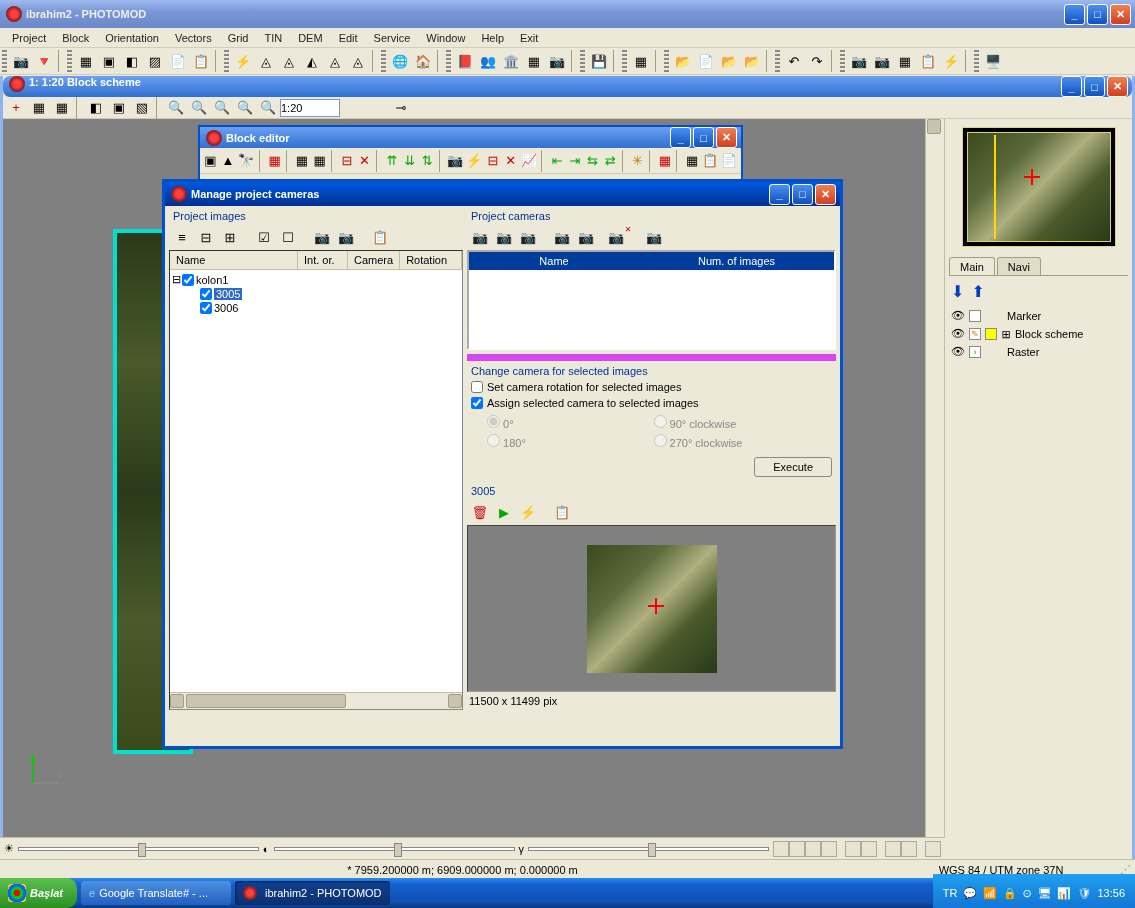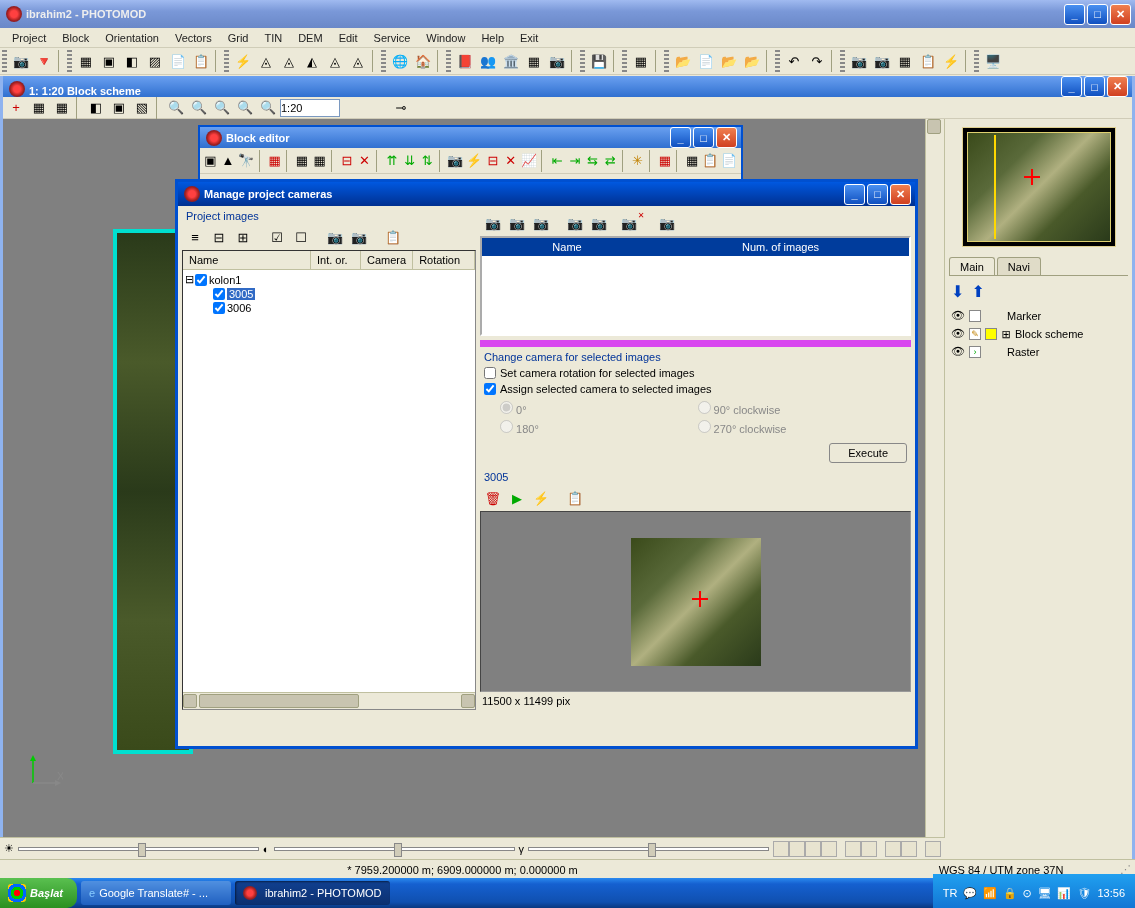--- a/index.html
+++ b/index.html
@@ -20,21 +20,21 @@
   .menubar span { padding: 2px 8px; color: #222; }
 
   
   .toolbar-row { height: 27px; background: #ece9d8; display: flex; align-items: center; padding: 1px 2px; gap: 1px; border-bottom:1px solid #d0ccb8; }
   .tb-btn { width: 22px; height: 22px; border: 1px solid transparent; display: flex; align-items: center; justify-content: center; font-size: 13px; }
   .tb-sep { width: 6px; height: 22px; border-left: 1px solid #a0a080; margin: 0 2px; }
   .tb-grip { width: 5px; height: 22px; background: repeating-linear-gradient(to bottom, #888 0 2px, transparent 2px 4px); margin-right:2px; }
 
   
   .block-scheme-win { position: absolute; left: 0; top: 76px; width: 1135px; height: 800px; border: 3px solid #8fb3ef; border-top:none; background: #ece9d8; }
-  .bs-title { height: 21px; background: linear-gradient(to bottom, #6aa0f0, #3070d0); display: flex; align-items: flex-end; padding: 0 4px 0 6px; color: #fff; font-weight: bold; font-size: 12px; }
+  .bs-title { height: 21px; background: linear-gradient(to bottom, #6aa0f0, #3070d0); display: flex; align-items: flex-start; padding: 0 4px 0 6px; color: #fff; font-weight: bold; font-size: 12px; border-radius: 7px; }
   .bs-body { display: flex; height: calc(100% - 43px); }
   .bs-canvas { flex: 1; background: #808080; position: relative; overflow: hidden; border-right:2px solid #ece9d8; }
   .bs-scroll-v { position: absolute; right: 0; top: 0; bottom: 0; width: 17px; background: #ece9d8; border-left: 1px solid #c0c0a0; }
   .bs-scroll-h { height: 17px; background: #ece9d8; border-top: 1px solid #c0c0a0; position: relative; }
   .bs-scroll-thumb { position:absolute; background: #c8c4b0; border:1px solid #a0a080; border-radius:2px;}
   .bs-side { width: 188px; background: #ece9d8; display: flex; flex-direction: column; border-left:1px solid #c0c0a0; }
   .bs-satellite { width: 154px; height: 120px; margin: 8px auto 6px; border: 1px solid #dfd090; padding:4px; background:#000; position:relative; }
   .tabs { display: flex; border-bottom: 1px solid #a0a080; margin: 4px 4px 0; }
   .tab { padding: 3px 10px 2px; border: 1px solid #a0a080; border-bottom: none; background: #ece9d8; margin-right: 2px; border-radius:3px 3px 0 0;}
   .tab.inactive { background: #e0dcc8; }
@@ -44,21 +44,21 @@
   .eye { width:14px; height:14px; display:inline-block; }
 
   
   .aerial-strip { position: absolute; left: 110px; top: 110px; width: 80px; height: 525px; border: 4px solid #00e0d0; background: linear-gradient(to bottom, #2a3a1a, #4a5a2a, #2a3a1a, #4a5a2a, #3a4a1a); }
 
   
   .block-editor { position: absolute; left: 198px; top: 125px; width: 545px; height: 60px; border: 2px solid #0050d0; background: #ece9d8; }
   .be-title { height: 21px; background: linear-gradient(to bottom, #6aa0f0, #3070d0); display: flex; align-items: center; padding: 0 4px 0 6px; color: #fff; font-weight: bold; font-size: 12px; }
 
   
-  .mpc-dialog { position: absolute; left: 175px; top: 179px; width: 743px; height: 570px; border: 3px solid #0050d0; background: #ece9d8; z-index: 100; }
+  .mpc-dialog { position: absolute; left: 162px; top: 179px; width: 681px; height: 570px; border: 3px solid #0050d0; background: #ece9d8; z-index: 100; }
   .mpc-title { height: 24px; background: linear-gradient(to bottom, #0058e0, #0048c0 40%, #003090); display: flex; align-items: center; padding: 0 4px 0 6px; color: #fff; font-weight: bold; font-size: 13px; }
   .mpc-body { display: flex; height: calc(100% - 56px); padding:4px; gap:4px;}
   .mpc-left { width: 294px; display: flex; flex-direction: column; }
   .mpc-right { flex: 1; display: flex; flex-direction: column; gap: 4px; }
 
   .fieldset-label { color: #003399; font-size: 11px; padding: 0 0 2px 4px; font-weight:normal; }
 
   .img-toolbar { display: flex; gap: 2px; padding: 2px; }
 
   .img-tree { flex: 1; border: 1px inset #888; background: #fff; overflow: hidden; display: flex; flex-direction: column; }
@@ -421,20 +421,21 @@
         </div>
         <div class="tree-scroll-h">
           <div class="bs-scroll-thumb" style="left:0;top:1px;bottom:1px;width:14px"></div>
           <div class="bs-scroll-thumb" style="left:16px;top:1px;bottom:1px;width:160px"></div>
           <div class="bs-scroll-thumb" style="right:0;top:1px;bottom:1px;width:14px"></div>
         </div>
       </div>
     </div>
     <div class="mpc-right">
       <div>
+        <div class="fieldset-label">Project cameras</div>
         <div class="img-toolbar">
           <span class="tb-btn">📷</span>
           <span class="tb-btn">📷</span>
           <span class="tb-btn">📷</span>
           <span style="width:8px"></span>
           <span class="tb-btn">📷</span>
           <span class="tb-btn">📷</span>
           <span style="width:8px"></span>
           <span class="tb-btn">📷<span style="color:#c00;font-size:8px;position:relative;top:-8px">✕</span></span>
           <span style="width:8px"></span>

